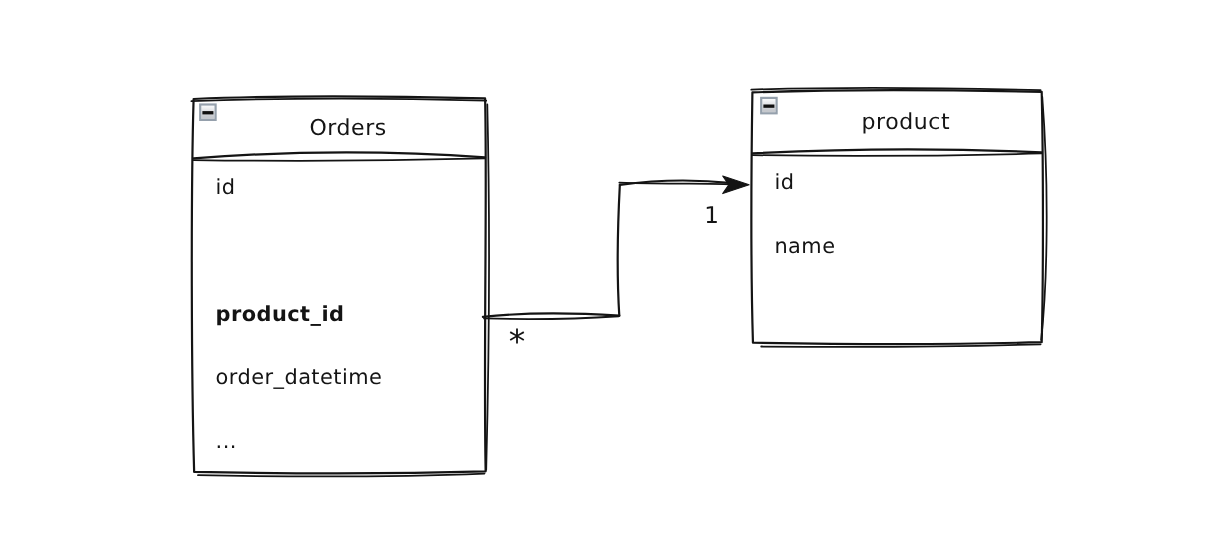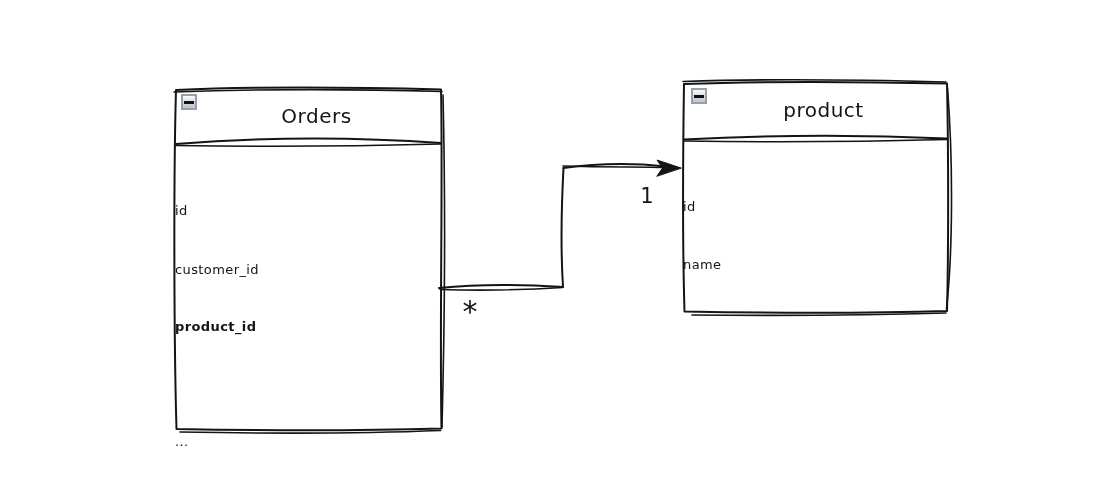--- a/index.html
+++ b/index.html
@@ -35,26 +35,25 @@
   .entity-title{
     position:absolute;left:0;right:0;
     text-align:center;
     font-size:20px;
     line-height:24px;
     letter-spacing:0.5px;
     white-space:pre;
     padding-left:16px;
   }
   .field{
-    position:absolute;left:0;
-    font-size:13px;
+    position:absolute;left:21px;
+    font-size:19px;
     line-height:26px;
     letter-spacing:0.4px;
     white-space:pre;
-    margin-top:41px;
   }
   .collapse-icon{
     position:absolute;
     width:16px;height:16px;
     border:2px solid var(--icon-border);
     background:linear-gradient(180deg,var(--icon-fill-top) 0%,var(--icon-fill-bottom) 85%);
     display:flex;align-items:center;justify-content:center;
     cursor:pointer;
   }
   .minus-bar{
@@ -99,22 +98,22 @@
     <path class="thin" d="M563 166 C 608 167.5 642 166.5 664 167.5"></path>
     <path class="fill" d="M681 168 L657 160 L662.5 168 L657 176 Z"></path>
   </svg>
 
   <div class="entity" style="left:175px;top:88px;width:267px;height:342px;">
     <div class="collapse-icon" style="left:6px;top:6px;">
       <span class="minus-bar"></span>
     </div>
     <div class="entity-title" style="top:16px;">Orders</div>
     <div class="field" style="top:69px;">id</div>
-    <div class="field" style="top:128px;">customer_id</div>
     <div class="field" style="top:185px;font-weight:bold;">product_id</div>
+    <div class="field" style="top:242px;">order_datetime</div>
     <div class="field" style="top:300px;">...</div>
   </div>
 
   <div class="entity" style="left:683px;top:82px;width:265px;height:231px;text-decoration:underline;">
     <div class="collapse-icon" style="left:8px;top:6px;">
       <span class="minus-bar"></span>
     </div>
     <div class="entity-title" style="top:16px;">product</div>
     <div class="field" style="top:71px;">id</div>
     <div class="field" style="top:129px;">name</div>

